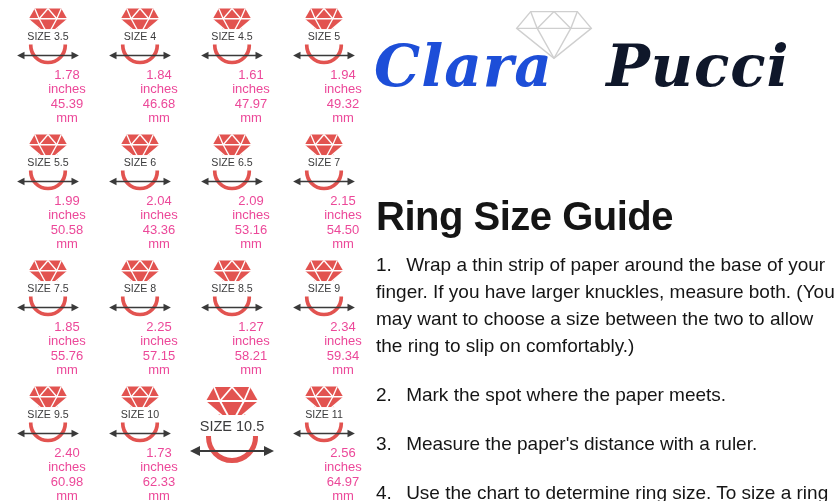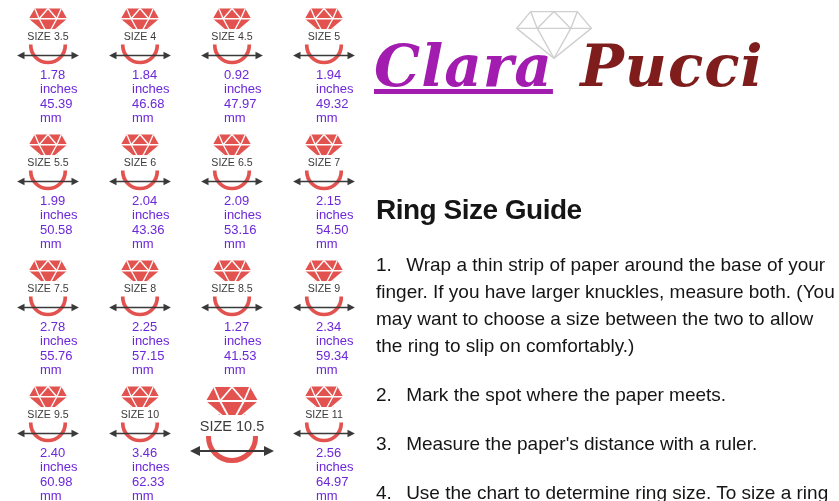--- a/index.html
+++ b/index.html
@@ -9,36 +9,36 @@
     overflow:hidden; font-family:"Liberation Sans", sans-serif;
   }
 
   
   #ring-grid {
     position:absolute; left:2px; top:0;
     display:grid; grid-template-columns:repeat(4,92px); grid-auto-rows:126px;
   }
   .cell { display:flex; flex-direction:column; align-items:center; padding-top:7px; }
   .cell svg { display:block; }
-  .measure { font-size:13px; line-height:1.12; color:#6d28d9; margin-top:2px;margin-left:38px; }
+  .measure { text-align:center; font-size:13px; line-height:1.12; color:#ec4899; margin-top:2px;margin-left:38px; }
 
   
   #logo { position:absolute; left:374px; top:6px; width:420px; height:110px; }
   #logo-diamond { position:absolute; left:128px; top:0; }
   #logo-words {
     position:relative; padding-top:26px; white-space:nowrap;
     font-family:"DejaVu Serif", serif; font-style:italic; font-weight:bold;
     font-size:58px; letter-spacing:1px;
   }
-  .brand-1 { color:#a21caf;text-decoration:underline; }
-  .brand-2 { color:#7f1d1d; margin-left:6px; }
+  .brand-1 { color:#1d4ed8; }
+  .brand-2 { color:#0f172a; margin-left:32px; }
 
   #guide-title {
     position:absolute; left:376px; top:194px;
-    font-size:28px; font-weight:bold; color:#151515; letter-spacing:-0.5px;
+    font-size:40px; font-weight:bold; color:#151515; letter-spacing:-0.5px;
   }
   #steps { position:absolute; left:376px; top:252px; width:462px; }
   .step { font-size:19px; line-height:1.42; color:#151515; margin-bottom:22px; }
   .step .num { margin-right:9px; }
 </style>
 </head>
 <body>
 
 <div id="page">
 
@@ -130,21 +130,21 @@
         <rect x="2" y="30" width="88" height="21" fill="#ffffff"></rect>
         <text x="46" y="45.5" text-anchor="middle" font-size="14.5" fill="#3b3b3c" font-family="Liberation Sans, sans-serif">SIZE 4.5</text>
 
         <g>
           <line x1="10" y1="66" x2="82" y2="66" stroke="#3a3a3a" stroke-width="2.2"></line>
           <polygon points="4,66 14,61 14,71" fill="#3a3a3a"></polygon>
           <polygon points="88,66 78,61 78,71" fill="#3a3a3a"></polygon>
         </g>
       </svg>
       <div class="measure">
-        <div>0.92 inches</div>
+        <div>1.61 inches</div>
         <div>47.97 mm</div>
       </div>
     </div>
 
     <div class="cell">
       <svg width="92" height="80" viewBox="0 0 92 80">
 
         <circle cx="46" cy="52" r="23.5" fill="none" stroke="#e25350" stroke-width="5"></circle>
 
         <g>
@@ -328,21 +328,21 @@
         <rect x="2" y="30" width="88" height="21" fill="#ffffff"></rect>
         <text x="46" y="45.5" text-anchor="middle" font-size="14.5" fill="#3b3b3c" font-family="Liberation Sans, sans-serif">SIZE 7.5</text>
 
         <g>
           <line x1="10" y1="66" x2="82" y2="66" stroke="#3a3a3a" stroke-width="2.2"></line>
           <polygon points="4,66 14,61 14,71" fill="#3a3a3a"></polygon>
           <polygon points="88,66 78,61 78,71" fill="#3a3a3a"></polygon>
         </g>
       </svg>
       <div class="measure">
-        <div>2.78 inches</div>
+        <div>1.85 inches</div>
         <div>55.76 mm</div>
       </div>
     </div>
 
     <div class="cell">
       <svg width="92" height="80" viewBox="0 0 92 80">
 
         <circle cx="46" cy="52" r="23.5" fill="none" stroke="#e25350" stroke-width="5"></circle>
 
         <g>
@@ -395,21 +395,21 @@
         <text x="46" y="45.5" text-anchor="middle" font-size="14.5" fill="#3b3b3c" font-family="Liberation Sans, sans-serif">SIZE 8.5</text>
 
         <g>
           <line x1="10" y1="66" x2="82" y2="66" stroke="#3a3a3a" stroke-width="2.2"></line>
           <polygon points="4,66 14,61 14,71" fill="#3a3a3a"></polygon>
           <polygon points="88,66 78,61 78,71" fill="#3a3a3a"></polygon>
         </g>
       </svg>
       <div class="measure">
         <div>1.27 inches</div>
-        <div>41.53 mm</div>
+        <div>58.21 mm</div>
       </div>
     </div>
 
     <div class="cell">
       <svg width="92" height="80" viewBox="0 0 92 80">
 
         <circle cx="46" cy="52" r="23.5" fill="none" stroke="#e25350" stroke-width="5"></circle>
 
         <g>
           <polygon points="28,2 64,2 72,16 46,38 20,16" fill="#e25350" stroke="#ffffff" stroke-width="3" paint-order="stroke"></polygon>
@@ -493,21 +493,21 @@
         <rect x="2" y="30" width="88" height="21" fill="#ffffff"></rect>
         <text x="46" y="45.5" text-anchor="middle" font-size="14.5" fill="#3b3b3c" font-family="Liberation Sans, sans-serif">SIZE 10</text>
 
         <g>
           <line x1="10" y1="66" x2="82" y2="66" stroke="#3a3a3a" stroke-width="2.2"></line>
           <polygon points="4,66 14,61 14,71" fill="#3a3a3a"></polygon>
           <polygon points="88,66 78,61 78,71" fill="#3a3a3a"></polygon>
         </g>
       </svg>
       <div class="measure">
-        <div>3.46 inches</div>
+        <div>1.73 inches</div>
         <div>62.33 mm</div>
       </div>
     </div>
 
     <div class="cell">
       <svg width="92" height="80" viewBox="0 0 92 80">
 
         <circle cx="46" cy="52" r="23.5" fill="none" stroke="#e25350" stroke-width="5"></circle>
 
         <g>

